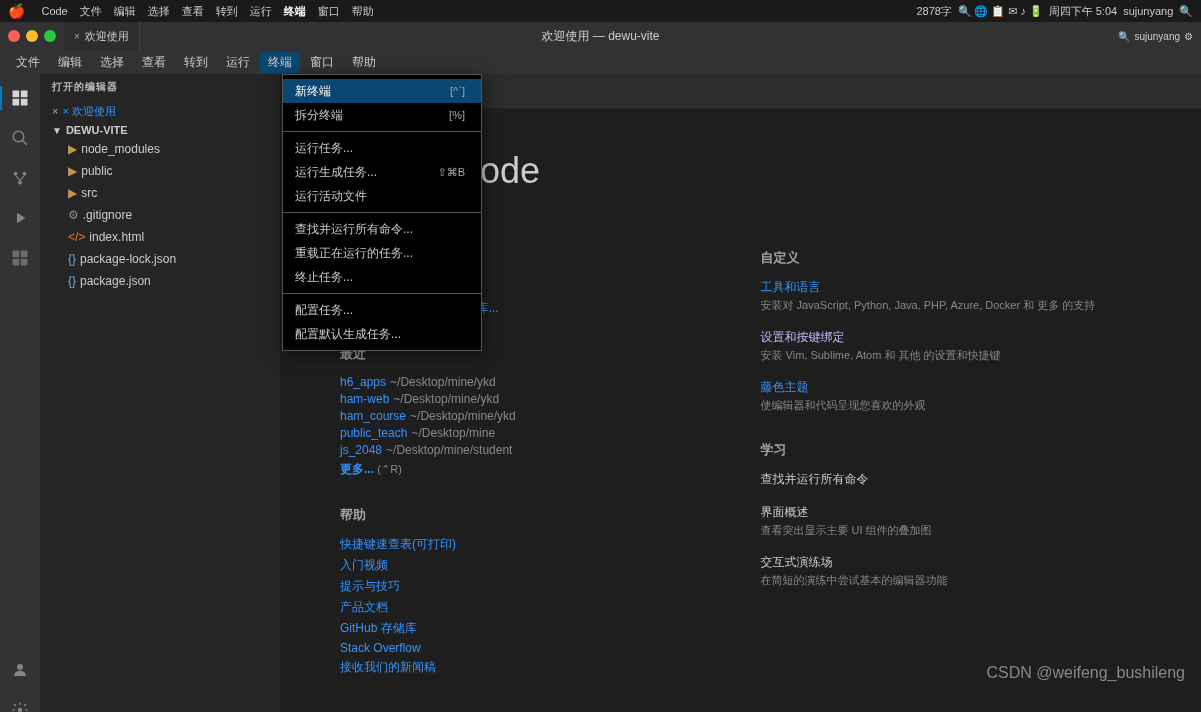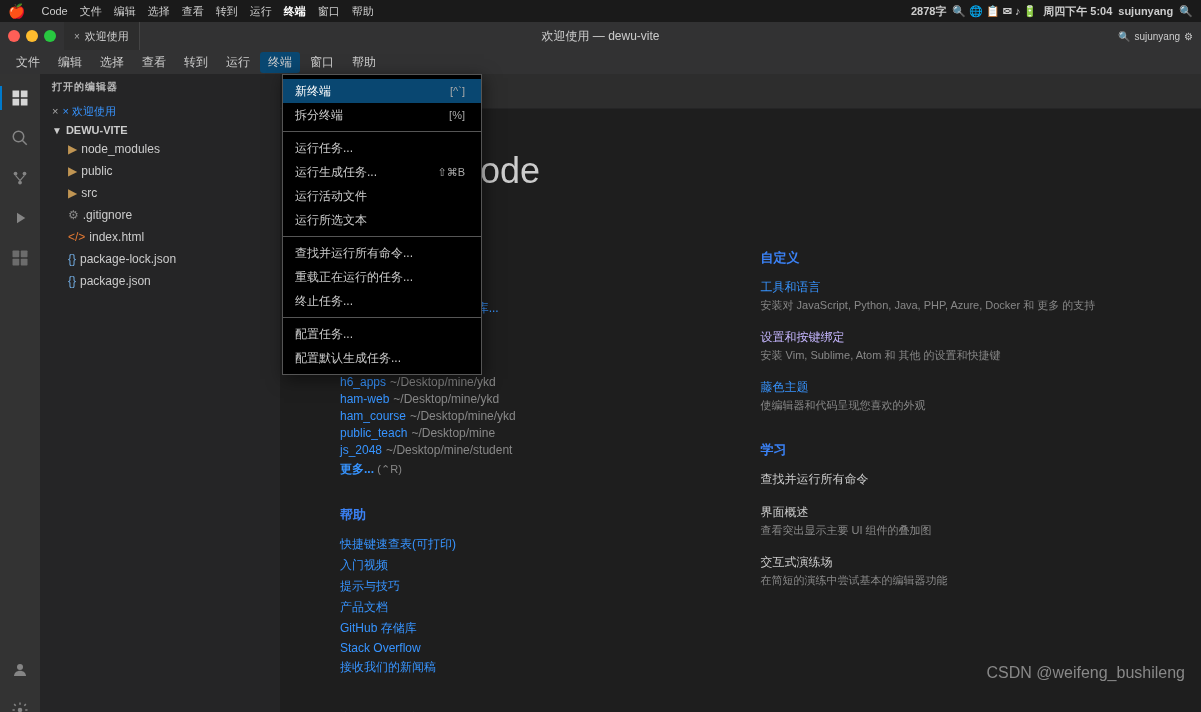--- a/index.html
+++ b/index.html
@@ -231,21 +231,21 @@
 
     .welcome-grid {
       display: grid;
       grid-template-columns: 1fr 1fr;
       gap: 40px;
     }
 
     .welcome-section h2 {
       font-size: 13px;
       font-weight: 600;
-      color: #3b82f6;
+      color: #a3a3a3;
       margin-bottom: 12px;
     }
     .welcome-section .link {
       display: block;
       color: #3794ff;
       font-size: 12px;
       text-decoration: none;
       margin-bottom: 4px;
       cursor: pointer;
     }
@@ -348,21 +348,20 @@
       color: #ccc;
       gap: 12px;
     }
     .sys-menu-right {
       margin-left: auto;
       display: flex;
       align-items: center;
       gap: 6px;
       font-size: 11px;
       color: #ccc;
-      font-weight: bold;
     }
     .sys-apple { font-size: 14px; margin-right: 4px; }
   </style>
 </head>
 <body>
 
 <div class="sys-menu">
   <span class="sys-apple">🍎</span>
   <span>Code</span>
   <span>文件</span>
@@ -641,23 +640,20 @@
     <div class="dropdown-item">
       <span>运行任务...</span>
     </div>
     <div class="dropdown-item">
       <span>运行生成任务...</span>
       <span class="shortcut">⇧⌘B</span>
     </div>
     <div class="dropdown-item">
       <span>运行活动文件</span>
     </div>
-    <div class="dropdown-item">
-      <span>运行所选文本</span>
-    </div>
     <div class="dropdown-separator"></div>
     <div class="dropdown-item">
       <span>查找并运行所有命令...</span>
     </div>
     <div class="dropdown-item">
       <span>重载正在运行的任务...</span>
     </div>
     <div class="dropdown-item">
       <span>终止任务...</span>
     </div>

